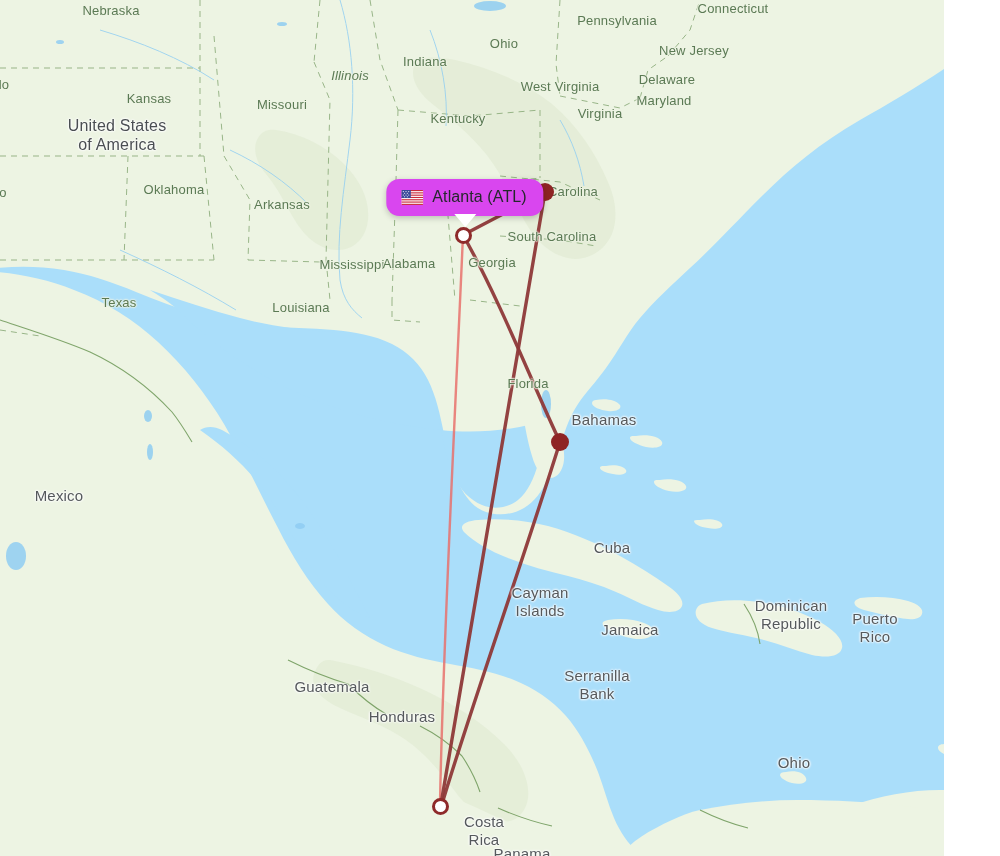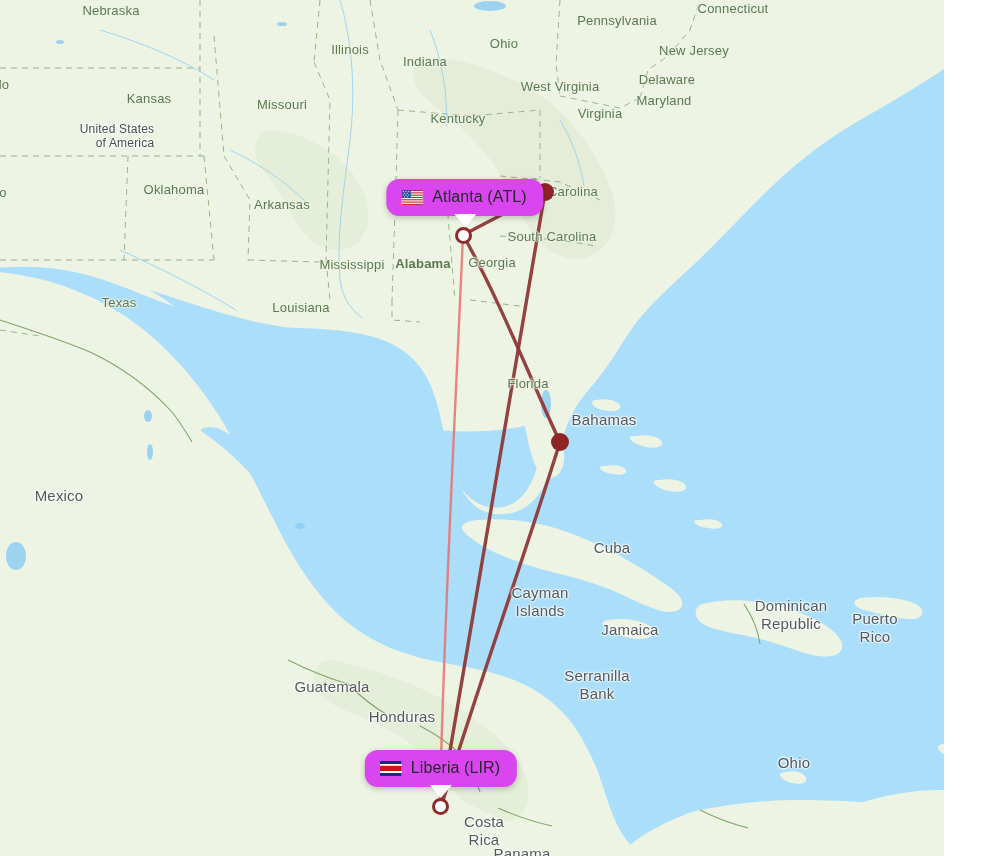--- a/index.html
+++ b/index.html
@@ -47,22 +47,21 @@
   .lbl-country {
     color: #55595c;
     font-size: 15px;
     font-weight: 400;
     text-shadow:
       1px 0 2px rgba(255,255,255,.85), -1px 0 2px rgba(255,255,255,.85),
       0 1px 2px rgba(255,255,255,.85), 0 -1px 2px rgba(255,255,255,.85);
   }
   .lbl-usa {
     color: #4a4e52;
-    font-size: 12px;
-    text-align: right;
+    font-size: 16px;
   }
   
   .node {
     position: absolute;
     width: 17px;
     height: 17px;
     margin-left: -8.5px;
     margin-top: -8.5px;
     border-radius: 50%;
     background: #ffffff;
@@ -372,37 +371,37 @@
           <path d="M 463 235 L 545 192" fill="none" stroke="#8e3838" stroke-width="3.4" stroke-opacity="0.95" stroke-linecap="round"></path>
           <path d="M 545 192 C 520 330 470 640 441 804" fill="none" stroke="#8e3838" stroke-width="3.4" stroke-opacity="0.95" stroke-linecap="round"></path>
           <path d="M 463 235 C 500 300 535 390 560 442" fill="none" stroke="#8e3838" stroke-width="3.4" stroke-opacity="0.95" stroke-linecap="round"></path>
           <path d="M 560 442 C 520 570 470 710 442 804" fill="none" stroke="#8e3838" stroke-width="3.4" stroke-opacity="0.95" stroke-linecap="round"></path>
         </g>
     </g>
   </svg>
 
   <div id="labels-layer">
       <div class="map-label lbl-state" style="left: 111px; top: 11px;">Nebraska</div>
-      <div class="map-label lbl-state" style="left: 350px; top: 50px;">Illinois</div>
+      <div class="map-label lbl-state" style="left: 350px; top: 76px; font-style: italic;">Illinois</div>
       <div class="map-label lbl-state" style="left: 425px; top: 62px;">Indiana</div>
       <div class="map-label lbl-state" style="left: 504px; top: 44px;">Ohio</div>
       <div class="map-label lbl-state" style="left: 617px; top: 21px;">Pennsylvania</div>
       <div class="map-label lbl-state" style="left: 733px; top: 9px;">Connecticut</div>
       <div class="map-label lbl-state" style="left: 694px; top: 51px;">New Jersey</div>
       <div class="map-label lbl-state" style="left: 667px; top: 80px;">Delaware</div>
       <div class="map-label lbl-state" style="left: 664px; top: 101px;">Maryland</div>
       <div class="map-label lbl-state" style="left: 560px; top: 87px;">West Virginia</div>
       <div class="map-label lbl-state" style="left: 600px; top: 114px;">Virginia</div>
       <div class="map-label lbl-state" style="left: 458px; top: 119px;">Kentucky</div>
       <div class="map-label lbl-state" style="left: 149px; top: 99px;">Kansas</div>
       <div class="map-label lbl-state" style="left: 282px; top: 105px;">Missouri</div>
       <div class="map-label lbl-state" style="left: 174px; top: 190px;">Oklahoma</div>
       <div class="map-label lbl-state" style="left: 282px; top: 205px;">Arkansas</div>
       <div class="map-label lbl-state" style="left: 352px; top: 265px; text-align: center;">Mississippi</div>
-      <div class="map-label lbl-state" style="left: 423px; top: 264px; font-weight: bold;">Alabama</div>
+      <div class="map-label lbl-state" style="left: 409px; top: 264px;">Alabama</div>
       <div class="map-label lbl-state" style="left: 492px; top: 263px;">Georgia</div>
       <div class="map-label lbl-state" style="left: 552px; top: 237px;">South Carolina</div>
       <div class="map-label lbl-state" style="left: 573px; top: 192px;">Carolina</div>
       <div class="map-label lbl-state" style="left: 119px; top: 303px;">Texas</div>
       <div class="map-label lbl-state" style="left: 301px; top: 308px;">Louisiana</div>
       <div class="map-label lbl-state" style="left: 528px; top: 384px;">Florida</div>
       <div class="map-label lbl-country lbl-usa" style="left: 117px; top: 136px;">United States
 of America</div>
       <div class="map-label lbl-country" style="left: 59px; top: 496px;">Mexico</div>
       <div class="map-label lbl-country" style="left: 604px; top: 420px;">Bahamas</div>
@@ -456,25 +455,14 @@
         <circle cx="2" cy="5" r="0.55"></circle>
           <circle cx="4.7" cy="5" r="0.55"></circle>
           <circle cx="7.4" cy="5" r="0.55"></circle>
         <circle cx="3.3" cy="6.7" r="0.55"></circle>
           <circle cx="6" cy="6.7" r="0.55"></circle>
       </g>
     </svg>
     <span class="tip-text">Atlanta (ATL)</span>
   </div>
 
-  <div class="tip" style="left:441px; top:787px;">
-    <svg class="flag" viewBox="0 0 22 15">
-      <rect width="22" height="15" fill="#ffffff"></rect>
-      <rect y="0" width="22" height="3" fill="#0b2d91"></rect>
-      <rect y="3" width="22" height="1.8" fill="#ffffff"></rect>
-      <rect y="4.8" width="22" height="5.4" fill="#ce1126"></rect>
-      <rect y="10.2" width="22" height="1.8" fill="#ffffff"></rect>
-      <rect y="12" width="22" height="3" fill="#0b2d91"></rect>
-    </svg>
-    <span class="tip-text">Liberia (LIR)</span>
-  </div>
 
 </div>
 
 </body></html>

